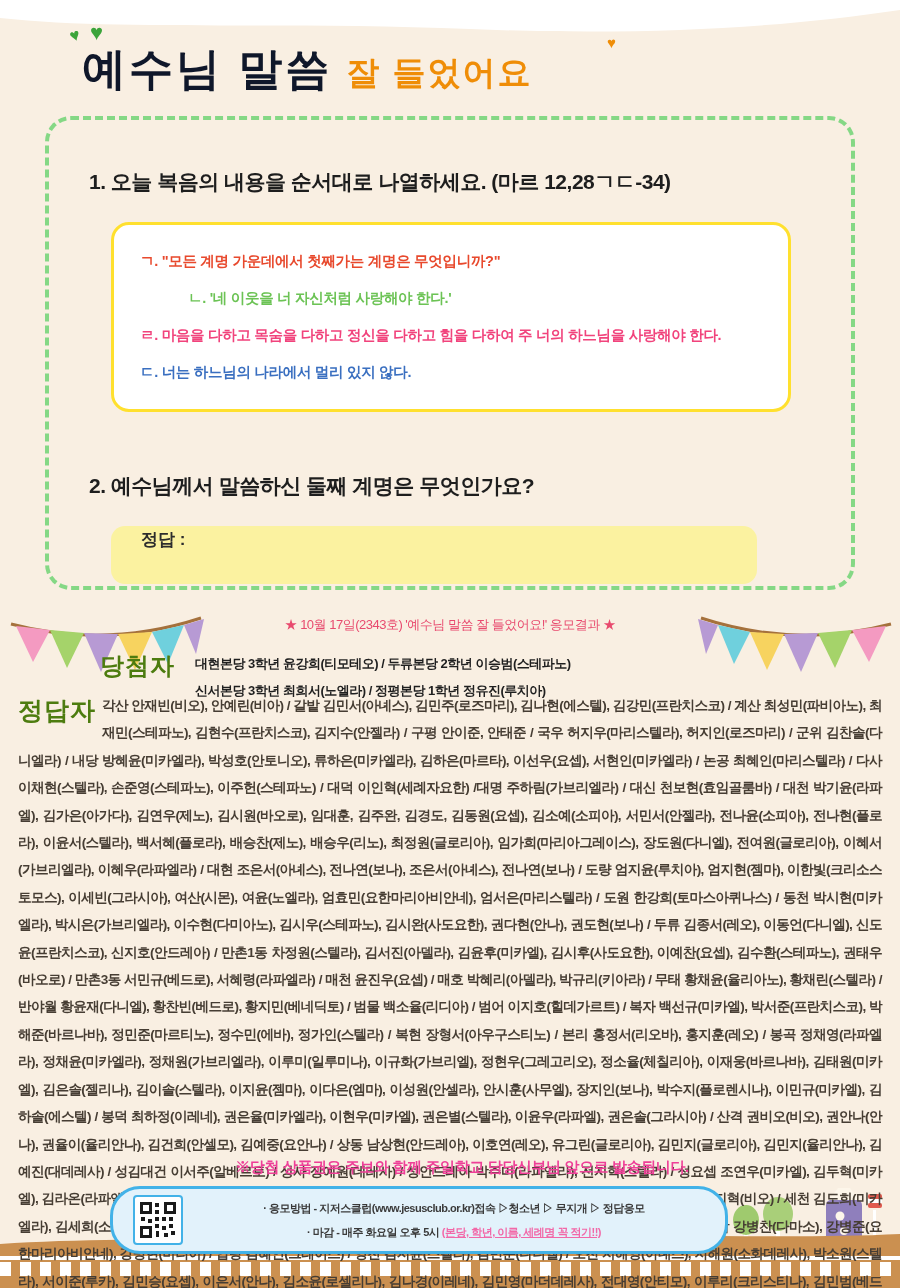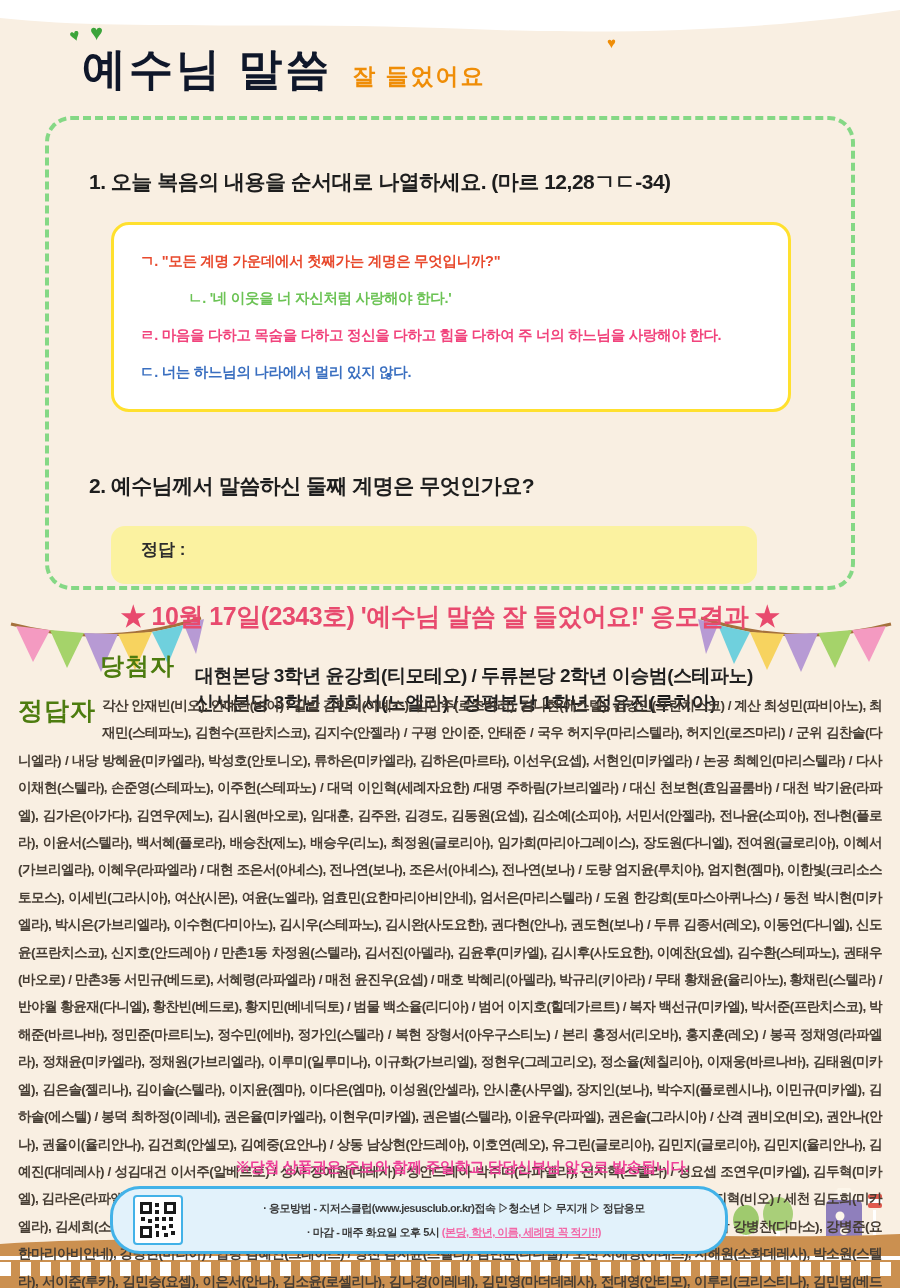--- a/index.html
+++ b/index.html
@@ -6,48 +6,48 @@
   body{font-family:"Liberation Sans",sans-serif;background:#e9e2d8;}
   .page{position:relative;width:900px;height:1288px;margin:0 auto;background:#f9efe2;overflow:hidden;}
   svg{display:block;}
 
   
   .topwave{position:absolute;left:0;top:0;width:900px;height:44px;z-index:1;}
 
   
   .title{position:absolute;left:82px;top:40px;z-index:2;white-space:nowrap;}
   .t-green{font-size:44px;font-weight:800;color:#0f172a;letter-spacing:3px;}
-  .t-orange{font-size:23px;font-weight:800;color:#ef8d07;letter-spacing:2px;margin-left:20px;}
+  .t-orange{font-size:33px;font-weight:800;color:#ef8d07;letter-spacing:2px;margin-left:14px;}
   .heart{position:absolute;font-weight:400;}
   .h1{left:-12px;top:-14px;font-size:17px;color:#3ba43a;transform:rotate(-18deg);}
   .h2{left:8px;top:-20px;font-size:22px;color:#3ba43a;}
   .h3{left:525px;top:-6px;font-size:15px;color:#ef8d07;}
 
   
   .sheet{position:absolute;left:45px;top:116px;width:802px;height:466px;border:4px dashed #85d885;border-radius:26px;z-index:2;}
   .q{margin:48px 38px 0 40px;font-size:21px;font-weight:700;color:#1e1e1e;letter-spacing:-0.5px;}
   .quote{margin:26px 0 0 62px;width:622px;background:#ffffff;border:3px solid #ffe02e;border-radius:18px;padding:18px 26px;}
   .quote-line{font-size:14.5px;font-weight:700;line-height:37px;letter-spacing:-0.3px;white-space:nowrap;}
   .c0{color:#e8492d;}
   .c1{color:#6cc355;margin-left:48px;}
   .c2{color:#3a6fc0;}
   .c3{color:#f1437c;}
   .q2{margin-top:60px;}
   .answerbox{margin:26px 0 0 62px;width:646px;height:58px;background:#fbf2a0;border-radius:14px;}
-  .answerbox span{display:inline-block;padding:12px 0 0 30px;font-size:17px;font-weight:700;color:#2d2d2d;}
+  .answerbox span{display:inline-block;padding:2px 0 0 30px;font-size:17px;font-weight:700;color:#2d2d2d;}
 
   
-  .res-header{position:absolute;left:0;top:600px;width:900px;text-align:center;font-size:25px;font-weight:700;color:#e84a6e;letter-spacing:-0.5px;z-index:2;}
+  .res-header{position:absolute;left:0;top:616px;width:900px;text-align:center;font-size:13px;font-weight:400;color:#e84a6e;letter-spacing:-0.5px;z-index:2;}
   .bunting{position:absolute;top:604px;z-index:2;}
   .bunting.left{left:6px;}
   .bunting.right{left:696px;transform:scaleX(-1);}
 
   .winners{position:absolute;left:100px;top:650px;display:flex;align-items:flex-start;z-index:2;}
   .lbl-purple{font-size:24px;font-weight:800;color:#4d7c0f;letter-spacing:1px;}
-  .win-lines{margin-left:20px;font-size:19px;font-weight:800;color:#1f1f1f;line-height:27px;letter-spacing:-0.5px;margin-top:12px;}
+  .win-lines{margin-left:20px;font-size:13px;font-weight:800;color:#1f1f1f;line-height:27px;letter-spacing:-0.5px;}
 
   .correct{position:absolute;left:18px;top:692px;width:864px;z-index:2;}
   .correct .lbl-purple{float:left;width:84px;font-size:25px;margin-top:2px;}
   .correct p{margin:0;font-size:13.6px;font-weight:600;color:#463d33;line-height:27.4px;text-align:justify;letter-spacing:-0.6px;}
 
   .note{position:absolute;left:12px;top:1158px;width:900px;text-align:center;font-size:15px;font-weight:800;color:#ee3f98;letter-spacing:-0.4px;z-index:2;}
 
   
   .apply{position:absolute;left:110px;top:1186px;width:612px;height:62px;background:#e2f2fb;border:3px solid #42b2e8;border-radius:30px;display:flex;align-items:center;z-index:3;}
   .qr{margin-left:20px;background:#ffffff;border:2px solid #42b2e8;border-radius:4px;padding:3px;flex:0 0 auto;}

